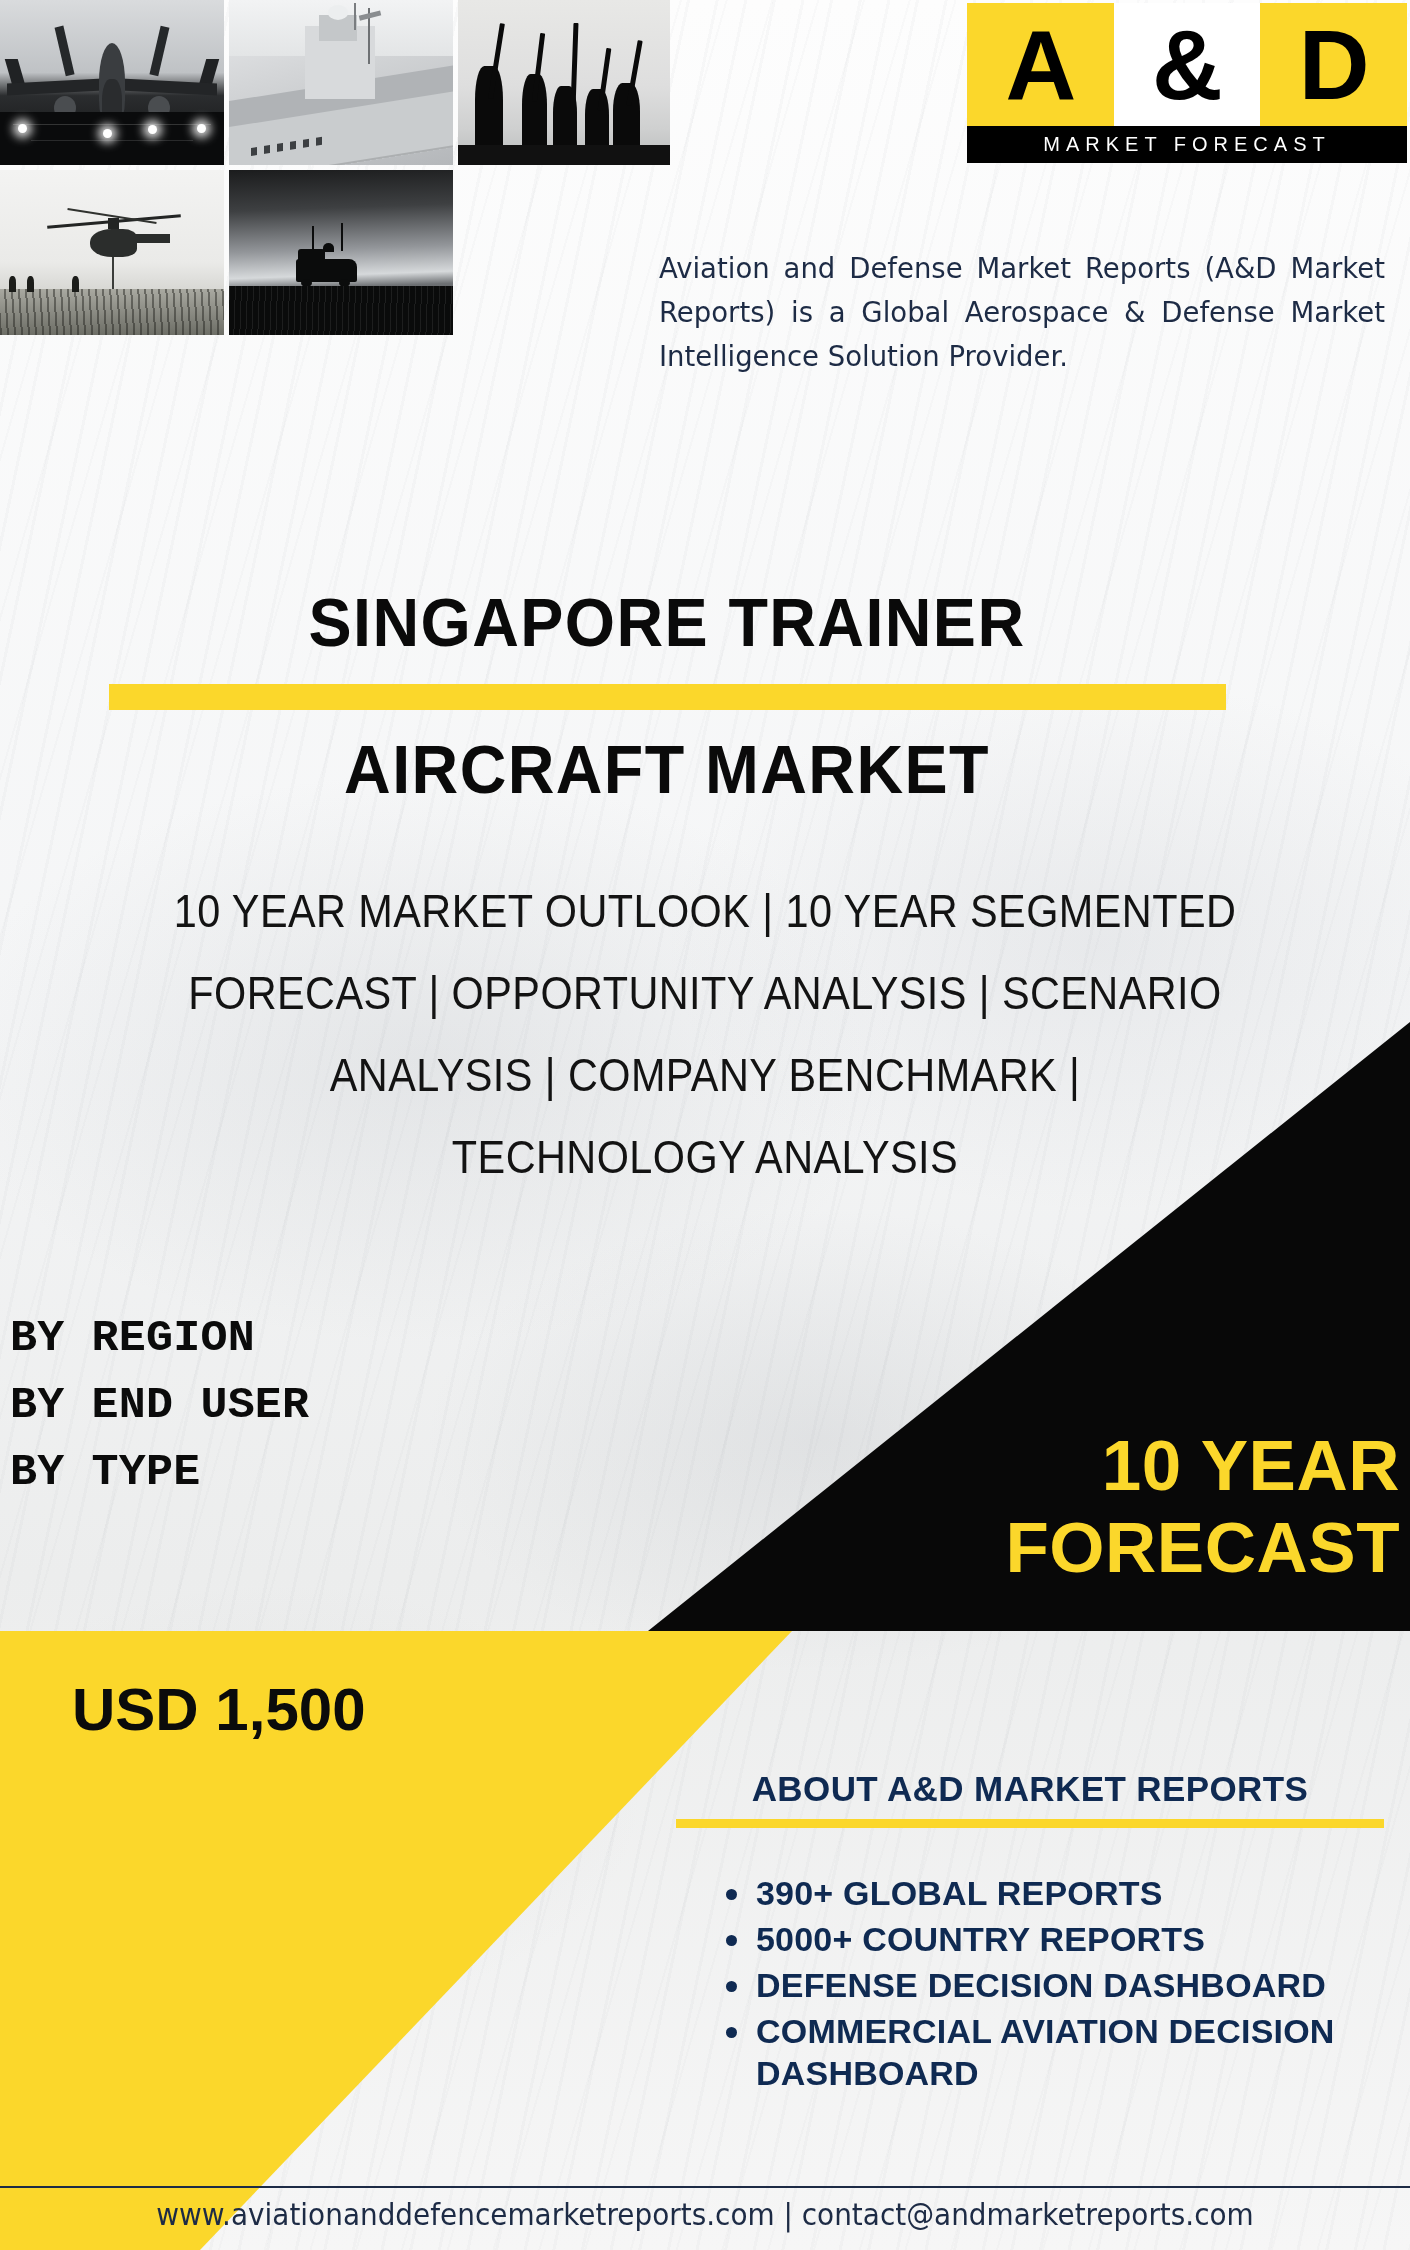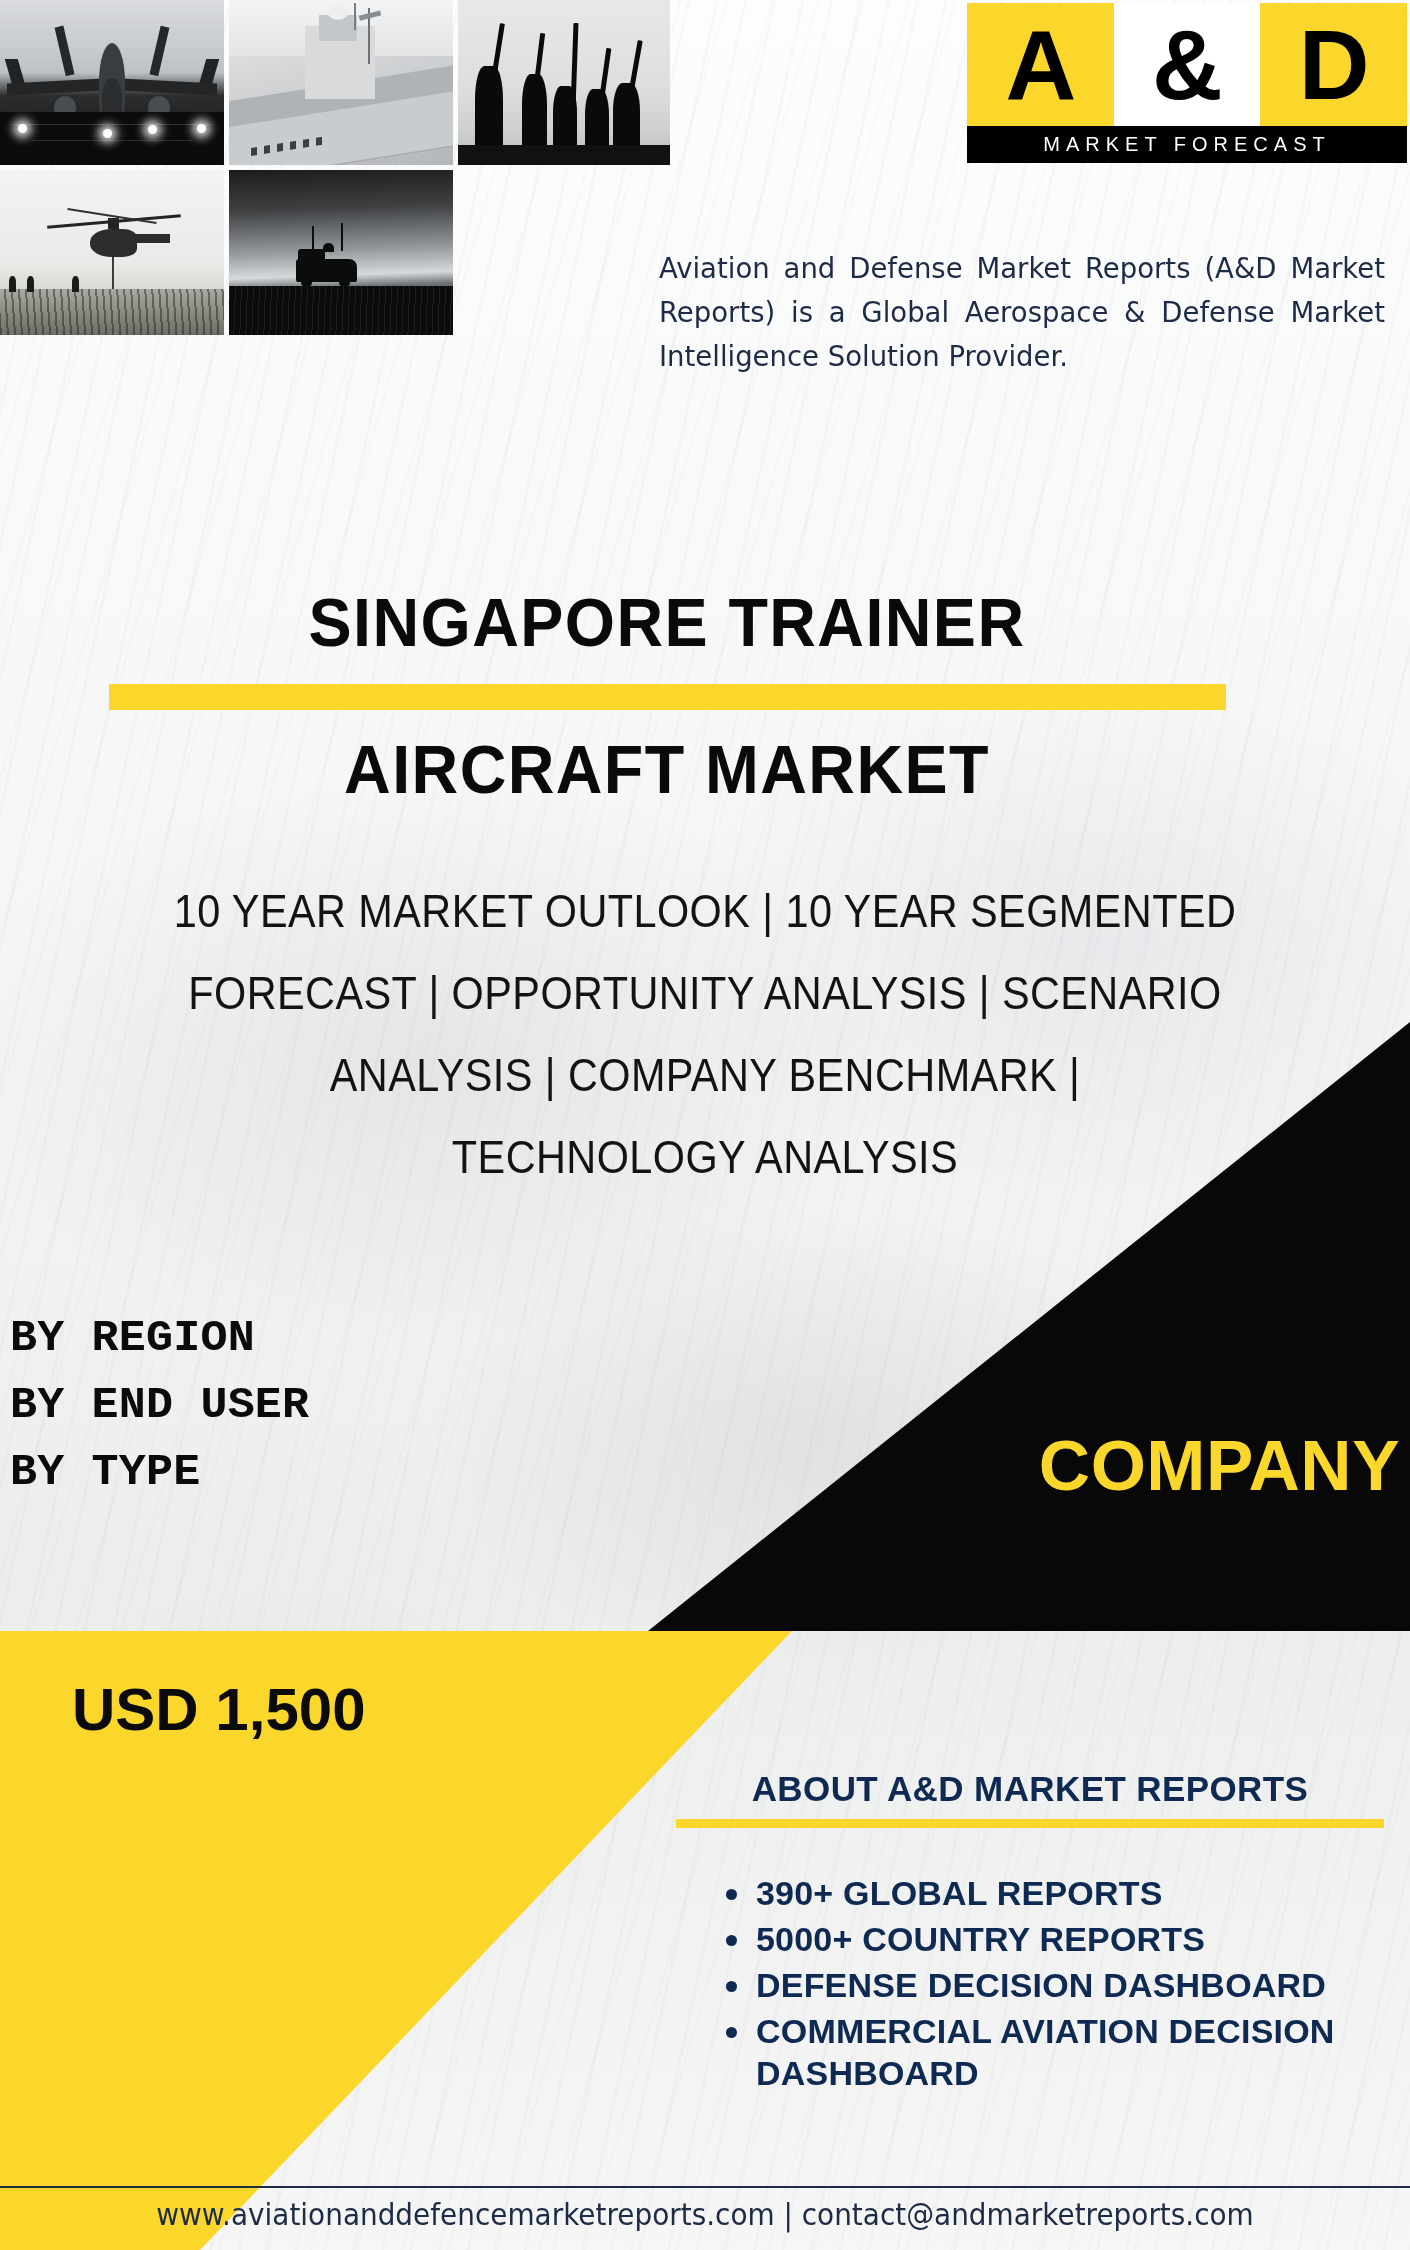--- a/index.html
+++ b/index.html
@@ -297,21 +297,22 @@
   <div>TECHNOLOGY ANALYSIS</div>
 </div>
 
 <div class="by-list">
   <div class="by-item">BY REGION</div>
   <div class="by-item">BY END USER</div>
   <div class="by-item">BY TYPE</div>
 </div>
 
 <div class="forecast">
-  <div>COMPANY</div>
+  <div>10 YEAR</div>
+  <div>FORECAST</div>
 </div>
 
 <div class="price">USD 1,500</div>
 
 <div class="about">
   <div class="about-head">ABOUT A&amp;D MARKET REPORTS</div>
   <div class="about-rule"></div>
   <div class="about-list">
     <div class="about-item">390+ GLOBAL REPORTS</div>
     <div class="about-item">5000+ COUNTRY REPORTS</div>

